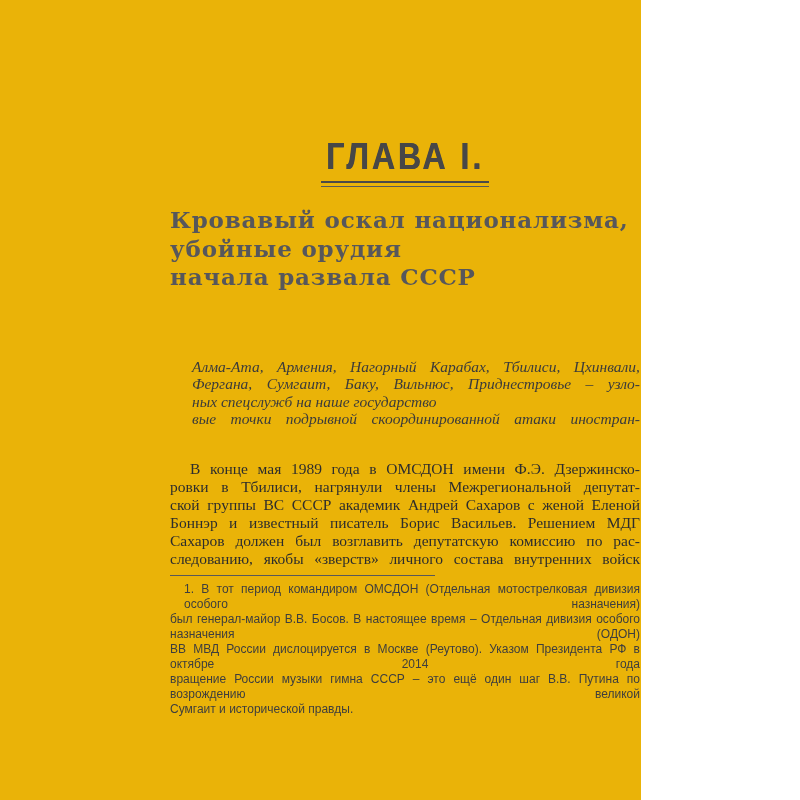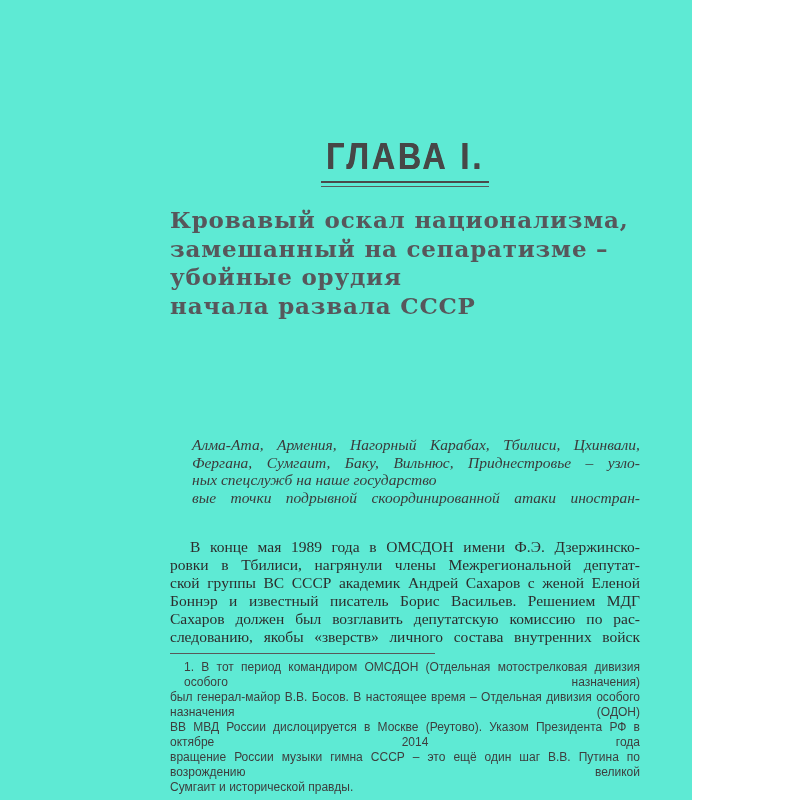--- a/index.html
+++ b/index.html
@@ -4,22 +4,22 @@
 <style>
   html, body { margin: 0; padding: 0; }
   body {
     width: 800px; height: 800px;
     background: #ffffff;
     font-family: "Liberation Serif", serif;
     overflow: hidden;
   }
   .page {
     position: relative;
-    width: 692px; height: 800px;
-    background: #5eead4;
+    width: 641px; height: 800px;
+    background: #eab308;
   }
   .content {
     position: absolute;
     left: 170px; top: 0;
     width: 470px;
   }
 
   
   .chapter-title {
     margin-top: 135px;
@@ -48,21 +48,21 @@
     font-family: "DejaVu Serif", serif;
     font-weight: bold;
     font-size: 23px;
     line-height: 28.5px;
     letter-spacing: 0.8px;
     color: #57575b;
   }
 
   
   .epigraph {
-    margin-top: 116px;
+    margin-top: 66px;
     margin-left: 22px;
     width: 448px;
     font-family: "Liberation Serif", serif;
     font-style: italic;
     font-size: 15.5px;
     line-height: 17.6px;
     color: #3b3b3b;
   }
 
   
@@ -103,21 +103,20 @@
 <body>
 
 <div class="page">
   <div class="content">
 
     <div class="chapter-title">ГЛАВА I.</div>
     <div class="title-underline"></div>
 
     <div class="chapter-heading">
       <div class="line">Кровавый оскал национализма,</div>
-      <div class="line">замешанный на сепаратизме –</div>
       <div class="line">убойные орудия</div>
       <div class="line">начала развала СССР</div>
     </div>
 
     <div class="epigraph">
       <div class="line justify">Алма-Ата, Армения, Нагорный Карабах, Тбилиси, Цхинвали,</div>
       <div class="line justify">Фергана, Сумгаит, Баку, Вильнюс, Приднестровье – узло-</div>
       <div class="line">ных спецслужб на наше государство</div>
       <div class="line justify">вые точки подрывной скоординированной атаки иностран-</div>
     </div>

